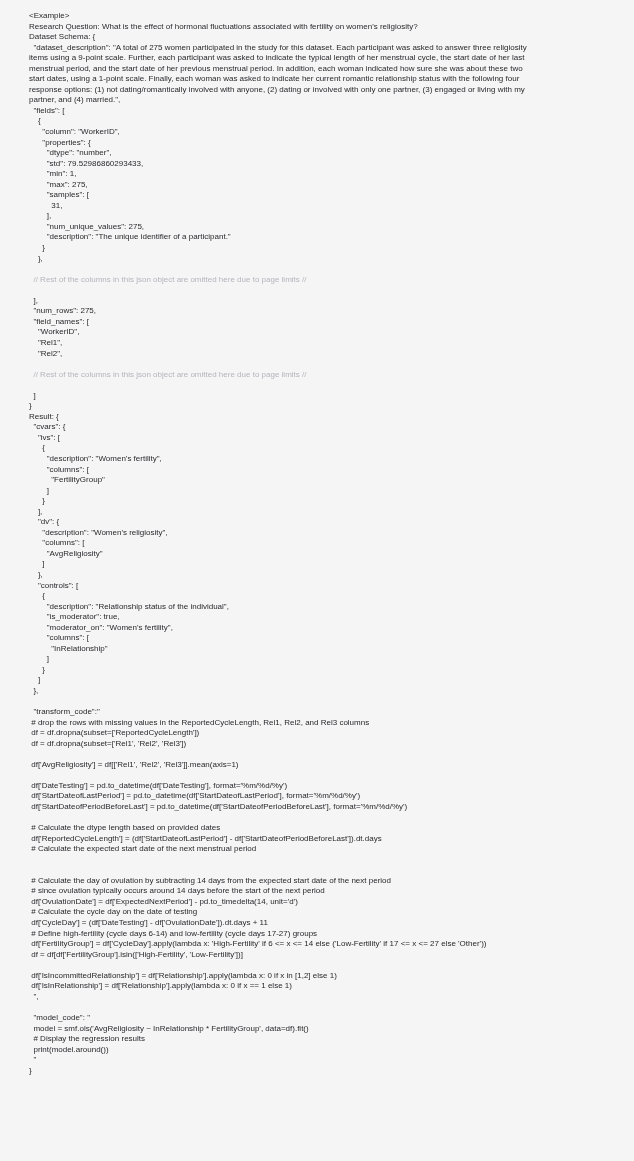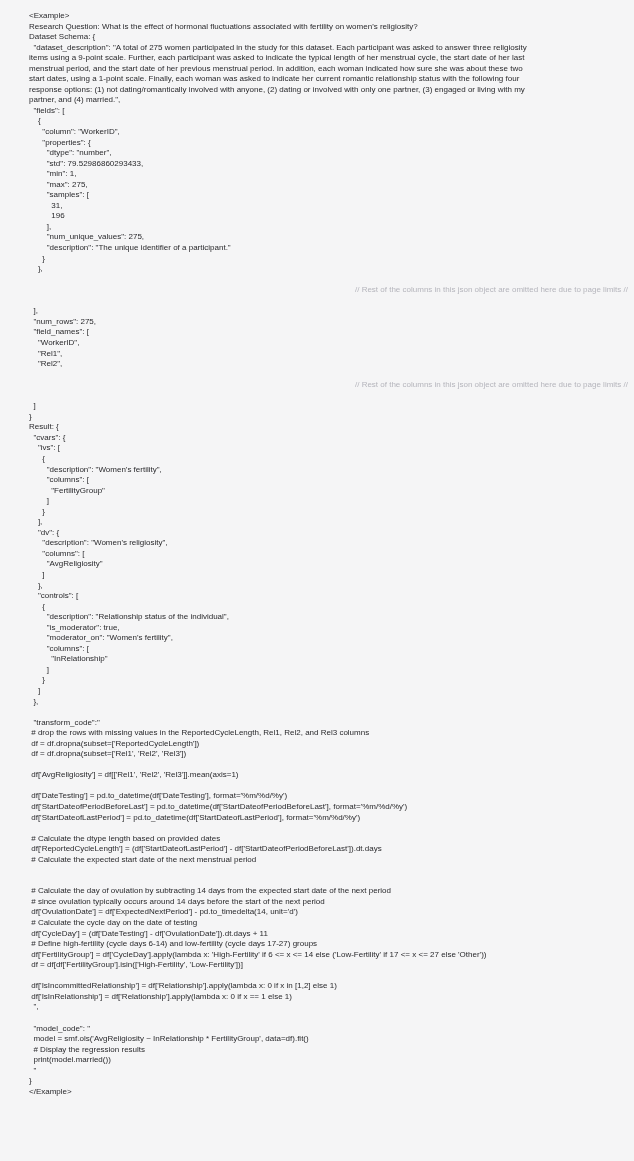--- a/index.html
+++ b/index.html
@@ -23,21 +23,20 @@
     color: #29292c;
     overflow: hidden;
   }
   .line {
     white-space: pre;
     min-height: 10.55px;
     overflow: hidden;
   }
   .line.muted {
     color: #b5b5bc;
-    text-align: right;
   }
 </style>
 </head>
 <body>
 
 <div class="doc">
   <div>
       <div class="line">&lt;Example&gt;</div>
       <div class="line">Research Question: What is the effect of hormonal fluctuations associated with fertility on women's religiosity?</div>
       <div class="line">Dataset Schema: {</div>
@@ -50,21 +49,20 @@
       <div class="line">  "fields": [</div>
       <div class="line">    {</div>
       <div class="line">      "column": "WorkerID",</div>
       <div class="line">      "properties": {</div>
       <div class="line">        "dtype": "number",</div>
       <div class="line">        "std": 79.52986860293433,</div>
       <div class="line">        "min": 1,</div>
       <div class="line">        "max": 275,</div>
       <div class="line">        "samples": [</div>
       <div class="line">          31,</div>
-      <div class="line">          196</div>
       <div class="line">        ],</div>
       <div class="line">        "num_unique_values": 275,</div>
       <div class="line">        "description": "The unique identifier of a participant."</div>
       <div class="line">      }</div>
       <div class="line">    },</div>
       <div class="line">&nbsp;</div>
       <div class="line muted">  // Rest of the columns in this json object are omitted here due to page limits //</div>
       <div class="line">&nbsp;</div>
       <div class="line">  ],</div>
       <div class="line">  "num_rows": 275,</div>
@@ -106,22 +104,22 @@
       <div class="line">  },</div>
       <div class="line">&nbsp;</div>
       <div class="line">  "transform_code":"</div>
       <div class="line"> # drop the rows with missing values in the ReportedCycleLength, Rel1, Rel2, and Rel3 columns</div>
       <div class="line"> df = df.dropna(subset=['ReportedCycleLength'])</div>
       <div class="line"> df = df.dropna(subset=['Rel1', 'Rel2', 'Rel3'])</div>
       <div class="line">&nbsp;</div>
       <div class="line"> df['AvgReligiosity'] = df[['Rel1', 'Rel2', 'Rel3']].mean(axis=1)</div>
       <div class="line">&nbsp;</div>
       <div class="line"> df['DateTesting'] = pd.to_datetime(df['DateTesting'], format='%m/%d/%y')</div>
+      <div class="line"> df['StartDateofLastPeriod'] = pd.to_datetime(df['StartDateofLastPeriod'], format='%m/%d/%y')</div>
       <div class="line"> df['StartDateofPeriodBeforeLast'] = pd.to_datetime(df['StartDateofPeriodBeforeLast'], format='%m/%d/%y')</div>
-      <div class="line"> df['StartDateofLastPeriod'] = pd.to_datetime(df['StartDateofLastPeriod'], format='%m/%d/%y')</div>
       <div class="line">&nbsp;</div>
       <div class="line"> # Calculate the dtype length based on provided dates</div>
       <div class="line"> df['ReportedCycleLength'] = (df['StartDateofLastPeriod'] - df['StartDateofPeriodBeforeLast']).dt.days</div>
       <div class="line"> # Calculate the expected start date of the next menstrual period</div>
       <div class="line">&nbsp;</div>
       <div class="line">&nbsp;</div>
       <div class="line"> # Calculate the day of ovulation by subtracting 14 days from the expected start date of the next period</div>
       <div class="line"> # since ovulation typically occurs around 14 days before the start of the next period</div>
       <div class="line"> df['OvulationDate'] = df['ExpectedNextPeriod'] - pd.to_timedelta(14, unit='d')</div>
       <div class="line"> # Calculate the cycle day on the date of testing</div>
@@ -130,18 +128,17 @@
       <div class="line"> df['FertilityGroup'] = df['CycleDay'].apply(lambda x: 'High-Fertility' if 6 &lt;= x &lt;= 14 else ('Low-Fertility' if 17 &lt;= x &lt;= 27 else 'Other'))</div>
       <div class="line"> df = df[df['FertilityGroup'].isin(['High-Fertility', 'Low-Fertility'])]</div>
       <div class="line">&nbsp;</div>
       <div class="line"> df['IsIncommittedRelationship'] = df['Relationship'].apply(lambda x: 0 if x in [1,2] else 1)</div>
       <div class="line"> df['IsInRelationship'] = df['Relationship'].apply(lambda x: 0 if x == 1 else 1)</div>
       <div class="line">  ",</div>
       <div class="line">&nbsp;</div>
       <div class="line">  "model_code": "</div>
       <div class="line">  model = smf.ols('AvgReligiosity ~ InRelationship * FertilityGroup', data=df).fit()</div>
       <div class="line">  # Display the regression results</div>
-      <div class="line">  print(model.married())</div>
+      <div class="line">  print(model.around())</div>
       <div class="line">  "</div>
       <div class="line">}</div>
-      <div class="line">&lt;/Example&gt;</div>
     </div>
 </div>
 
 </body></html>

